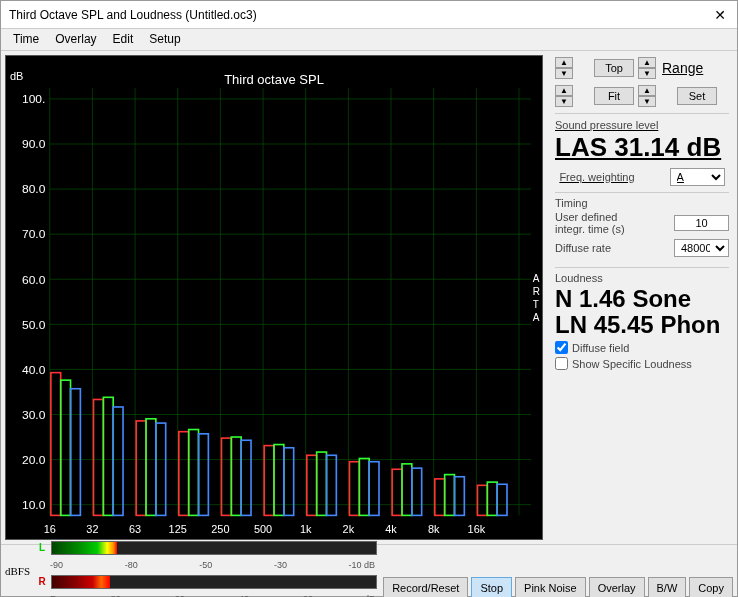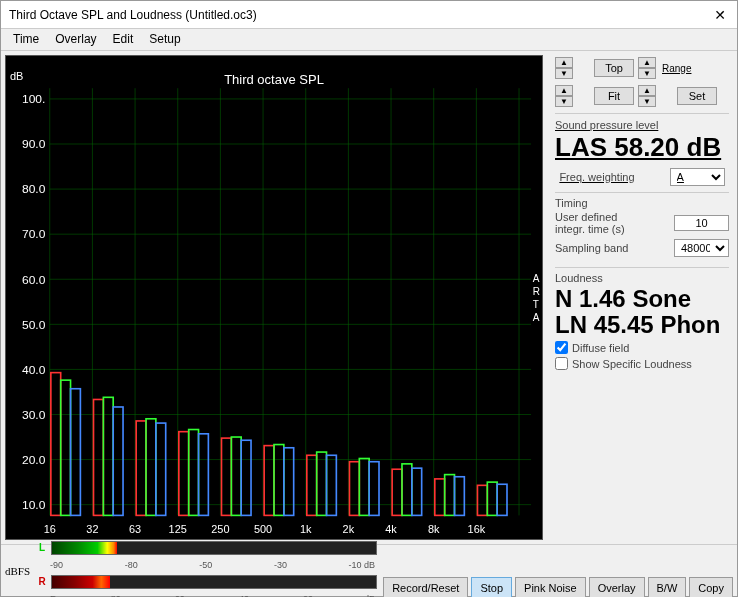--- a/index.html
+++ b/index.html
@@ -202,21 +202,21 @@
             <div class="spin-btn">▲</div>
             <div class="spin-btn">▼</div>
           </div>
           <div class="label-btn">Top</div>
         </div>
         <div class="control-group">
           <div class="spin-group">
             <div class="spin-btn">▲</div>
             <div class="spin-btn">▼</div>
           </div>
-          <span style="font-size:10px;text-decoration:underline;">Range</span>
+          <span style="font-size:14px;text-decoration:underline;">Range</span>
         </div>
       </div>
       <div class="top-controls">
         <div class="control-group">
           <div class="spin-group">
             <div class="spin-btn">▲</div>
             <div class="spin-btn">▼</div>
           </div>
           <div class="label-btn">Fit</div>
         </div>
@@ -224,37 +224,37 @@
           <div class="spin-group">
             <div class="spin-btn">▲</div>
             <div class="spin-btn">▼</div>
           </div>
           <div class="label-btn">Set</div>
         </div>
       </div>
 
       <div class="spl-section">
         <div class="section-label">Sound pressure level</div>
-        <div class="spl-value">LAS 58.20 dB</div>
+        <div class="spl-value">LAS 31.14 dB</div>
         <div class="freq-weighting-row">
           <span class="small-label">Freq. weighting</span>
           <select class="select-box">
             <option>A</option>
           </select>
         </div>
       </div>
 
       <div class="timing-section">
         <div class="section-label">Timing</div>
         <div class="timing-row">
           <span class="small-label">User defined<br>integr. time (s)</span>
           <input class="input-box" type="text" value="10" style="">
         </div>
         <div class="timing-row">
-          <span class="small-label">Sampling band</span>
+          <span class="small-label">Diffuse rate</span>
           <select class="select-box">
             <option>48000</option>
           </select>
         </div>
       </div>
 
       <div class="loudness-section">
         <div class="section-label">Loudness</div>
         <div class="loudness-value">N 1.46 Sone</div>
         <div class="loudness-value">LN 45.45 Phon</div>

